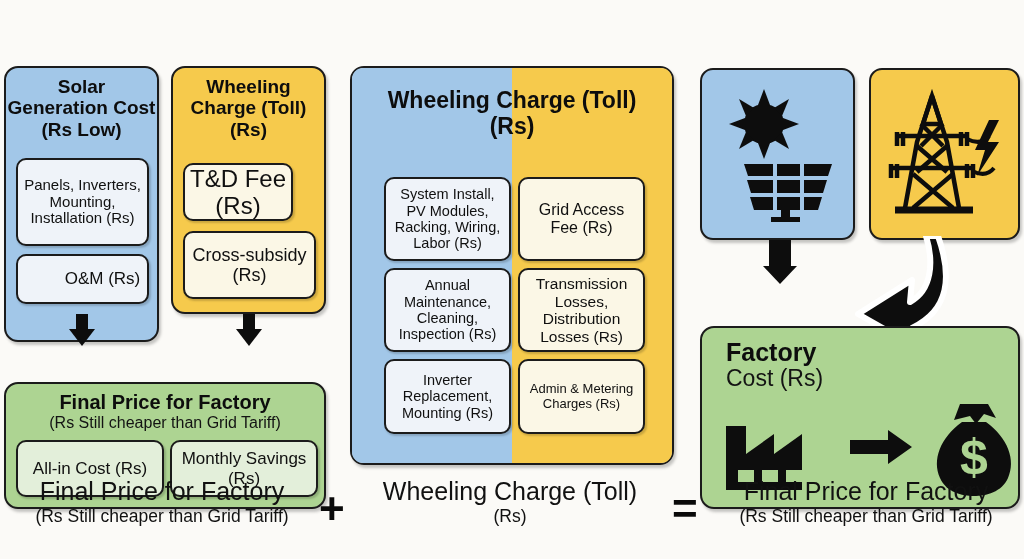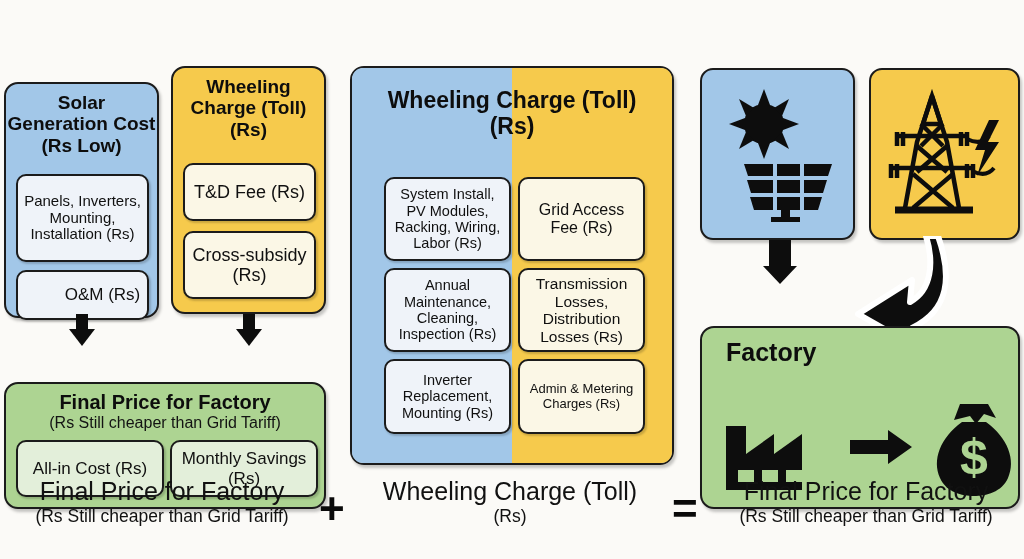--- a/index.html
+++ b/index.html
@@ -103,35 +103,35 @@
   }
 
   svg { display: block; }
 </style>
 </head>
 <body>
 
 <div id="stage">
 
 
-  <div class="panel panel-blue" style="left:4px; top:82px; width:155px; height:236px;">
+  <div class="panel panel-blue" style="left:4px; top:66px; width:155px; height:276px;">
     <div class="panel-head" style="margin-top:8px; font-size:19px;">Solar</div>
     <div class="panel-head" style="font-size:19px;">Generation Cost</div>
     <div class="panel-head" style="font-size:19px;">(Rs Low)</div>
 
     <div class="chip chip-onblue" style="left:10px; top:90px; width:133px; height:88px; font-size:15px;">Panels, Inverters, Mounting, Installation (Rs)</div>
     <div class="chip chip-onblue" style="left:10px; top:186px; width:133px; height:50px; font-size:17px;padding-left:44px;">O&amp;M (Rs)</div>
   </div>
 
   <div class="panel panel-yellow" style="left:171px; top:66px; width:155px; height:248px;">
     <div class="panel-head" style="margin-top:8px; font-size:19px;">Wheeling</div>
     <div class="panel-head" style="font-size:19px;">Charge (Toll)</div>
     <div class="panel-head" style="font-size:19px;">(Rs)</div>
 
-    <div class="chip chip-onyellow" style="left:10px; top:95px; width:133px; height:58px; font-size:18px;">T&amp;D Fee (Rs)</div>
+    <div class="chip chip-onyellow" style="left:10px; top:95px; width:110px; height:58px; font-size:24px;">T&amp;D Fee (Rs)</div>
     <div class="chip chip-onyellow" style="left:10px; top:163px; width:133px; height:68px; font-size:18px;">Cross-subsidy (Rs)</div>
   </div>
 
   <div class="arrow-down" style="left:68px; top:314px; width:28px; height:32px;">
     <div class="shaft" style="width:12px; height:18px;"></div>
     <div class="head"></div>
   </div>
   <div class="arrow-down" style="left:235px; top:314px; width:28px; height:32px;">
     <div class="shaft" style="width:12px; height:18px;"></div>
     <div class="head"></div>
@@ -228,20 +228,21 @@
   </div>
 
   <span style="position:absolute; left:800px; top:236px; width:170px; height:135px;">
     <svg width="170" height="135" viewBox="0 0 170 135">
       <path d="M138 0 C152 40 150 74 112 92 L118 112 L58 78 L112 44 L110 66 C132 54 134 26 126 0 Z" fill="#0d0d0d" stroke="#FFFFFF" stroke-width="6" stroke-linejoin="round"></path>
     </svg>
   </span>
 
   <div class="panel panel-green" style="left:700px; top:282px; width:320px; height:183px;">
     <div class="panel-head" style="margin-top:10px; font-size:25px; text-align:left; padding-left:24px;">Factory</div>
+    <div class="panel-sub" style="font-size:23px; text-align:left; padding-left:24px;">Cost (Rs)</div>
 
     <span style="position:absolute; left:22px; top:80px;">
       <svg width="100" height="82" viewBox="0 0 100 82">
         <g fill="#0d0d0d">
           <path d="M2 82 L2 18 L22 18 L22 46 L50 26 L50 46 L78 26 L78 82 Z"></path>
         </g>
         <g fill="#ADD492">
           <rect x="14" y="62" width="16" height="12"></rect>
           <rect x="38" y="62" width="16" height="12"></rect>
           <rect x="62" y="62" width="16" height="12"></rect>

